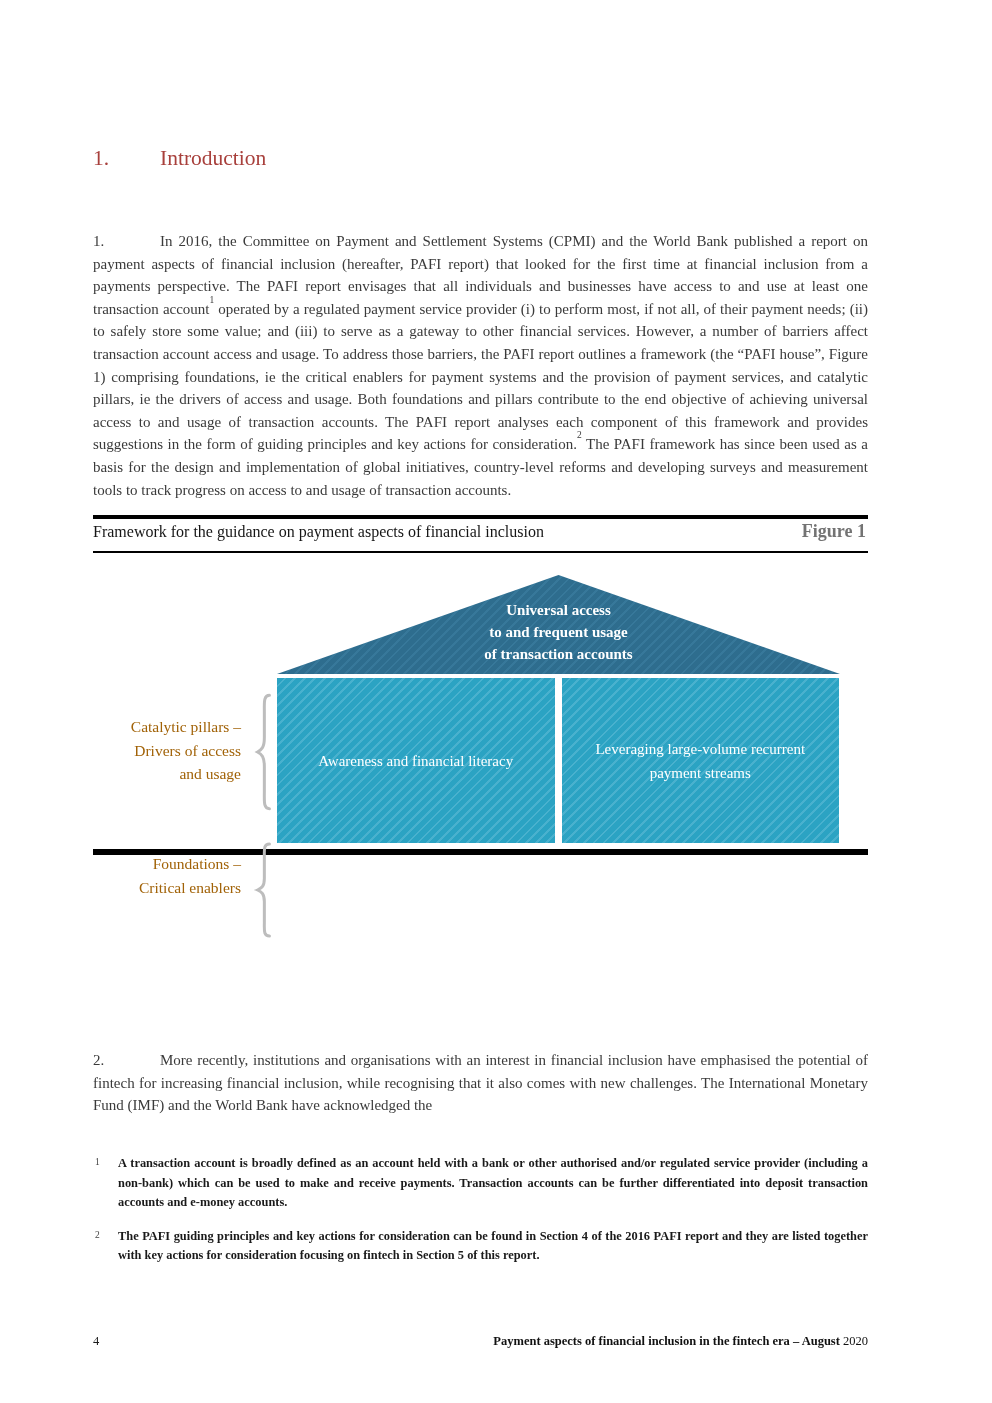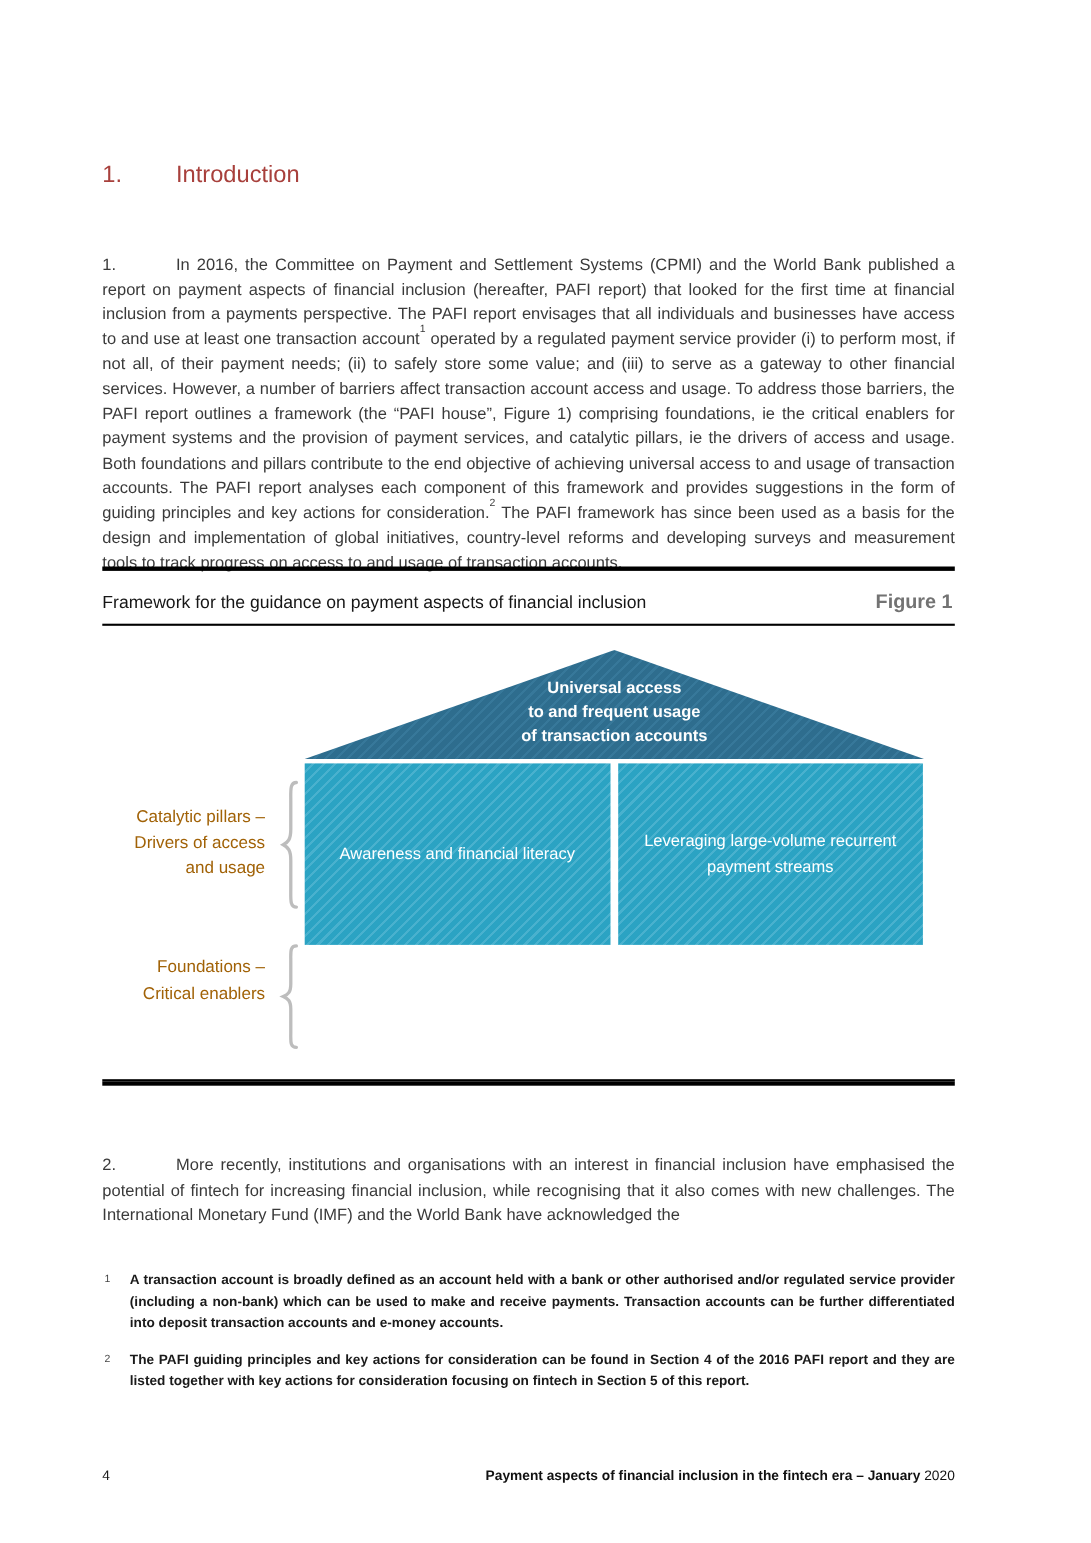--- a/index.html
+++ b/index.html
@@ -1,40 +1,40 @@
 <!DOCTYPE html>
 <html style="--roof: #2e6d8e; --pillar: #2ba3c3; --foundation: #3d4e63; --heading-red: #a8403c;"><head>
 <meta charset="utf-8">
 <style>
   html,body{margin:0;padding:0;background:#e8e8e8;}
   .page{
     position:relative;width:992px;height:1403px;margin:0 auto;background:#ffffff;
     font-family:"Liberation Sans", sans-serif;color:#3a3a3a;overflow:hidden;
   }
-  .sec{position:absolute;left:93px;width:775px;}
+  .sec{position:absolute;left:93px;width:775px;font-family:Liberation Serif, serif;}
 
   
   .heading{top:146px;font-size:21.5px;color:var(--heading-red);font-weight:normal;}
   .h-num{display:inline-block;width:67px;}
 
   
   .body-para{font-size:15px;line-height:22.6px;text-align:justify;color:#3a3a3a;}
   .para1{top:215px;}
   .para2{top:1034px;}
   .p-num{display:inline-block;width:67px;}
   sup.fn-ref{font-size:9.5px;line-height:0;position:relative;top:-5px;color:#3a3a3a;}
 
   
   .figure{top:515px;}
   .rule-thick{height:4px;background:#000;}
   .rule-thin{height:2px;background:#000;}
-  .fig-header{display:flex;justify-content:space-between;align-items:baseline;padding:18px 2px 9px 0;}
+  .fig-header{display:flex;justify-content:space-between;align-items:baseline;padding:2px 2px 9px 0;}
   .fig-title{font-size:16px;color:#161616;}
   .fig-label{font-size:18px;font-weight:bold;color:#737373;}
-  .diagram{position:relative;height:412px;background:#fff;}
+  .diagram{position:relative;height:296px;background:#fff;}
 
   .roof{
     position:absolute;left:184px;top:22px;width:563px;height:99px;
     clip-path:polygon(50% 0,100% 100%,0 100%);
     background:repeating-linear-gradient(135deg,var(--roof) 0 5px,#37789a 5px 7px);
   }
   .roof-text{
     position:absolute;left:184px;top:46px;width:563px;text-align:center;
     color:#fff;font-weight:bold;font-size:15px;line-height:22px;white-space:pre-line;
   }
@@ -140,16 +140,16 @@
       <span>A transaction account is broadly defined as an account held with a bank or other authorised and/or regulated service provider (including a non-bank) which can be used to make and receive payments. Transaction accounts can be further differentiated into deposit transaction accounts and e-money accounts.</span>
     </div>
     <div class="footnote">
       <span class="fn-marker">2</span>
       <span>The PAFI guiding principles and key actions for consideration can be found in Section 4 of the 2016 PAFI report and they are listed together with key actions for consideration focusing on fintech in Section 5 of this report.</span>
     </div>
   </div>
 
   <div class="sec footer">
     <span class="page-num">4</span>
-    <span class="footer-title"><span class="ft-main">Payment aspects of financial inclusion in the fintech era – January</span> <span class="ft-year">2020</span></span>
+    <span class="footer-title"><span class="ft-main">Payment aspects of financial inclusion in the fintech era – August</span> <span class="ft-year">2020</span></span>
   </div>
 
 </div>
 
 </body></html>

